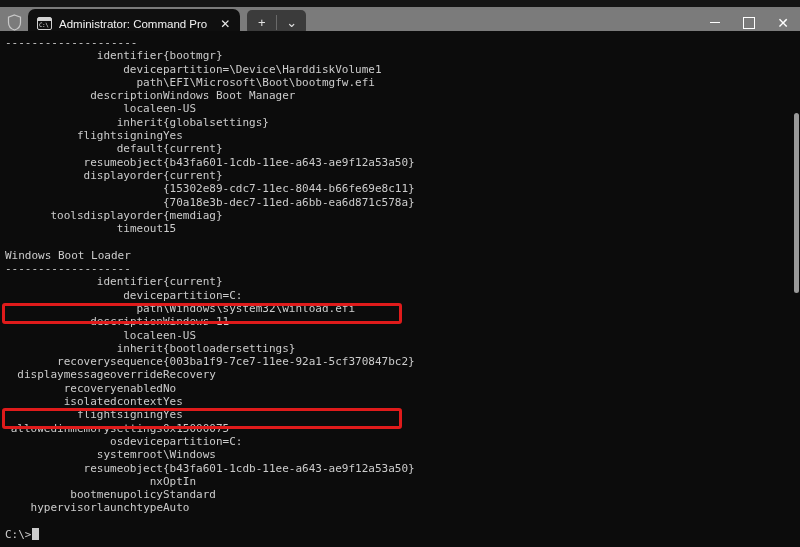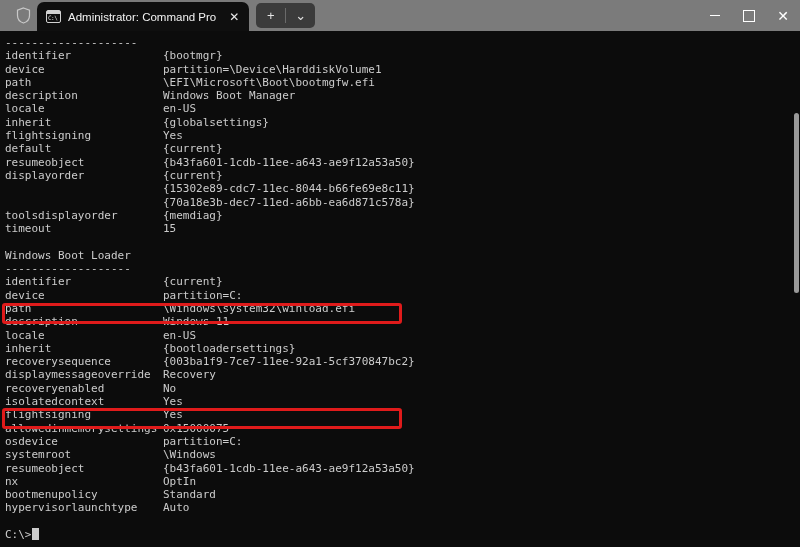--- a/index.html
+++ b/index.html
@@ -15,27 +15,26 @@
   #app {
     position: relative;
     width: 800px;
     height: 547px;
     background: #151515;
   }
 
   
   .titlebar {
     position: absolute;
-    top: 0; left: 0;
+    top: 7px; left: 0;
     width: 800px;
     height: 31px;
     background: #7b7b7b;
     display: flex;
     align-items: flex-end;
-    padding-left: 9px;
   }
 
   .admin-shield {
     width: 28px;
     height: 31px;
     display: flex;
     align-items: center;
     justify-content: center;
     flex: 0 0 auto;
   }
@@ -190,21 +189,21 @@
     font-family: "DejaVu Sans Mono", monospace;
     font-size: 11px;
     line-height: 13.3px;
     white-space: pre;
     letter-spacing: 0px;
   }
 
   .line { height: 13.3px; display: block; }
   .blank { height: 13.3px; display: block; }
 
-  .col-k { display: inline-block; width: 158px; }
+  .col-k { display: inline-block; width: 158px; text-align: right; }
 
   .cursor {
     display: inline-block;
     width: 7px;
     height: 12px;
     background: #cccccc;
     vertical-align: -2px;
   }
 
   

